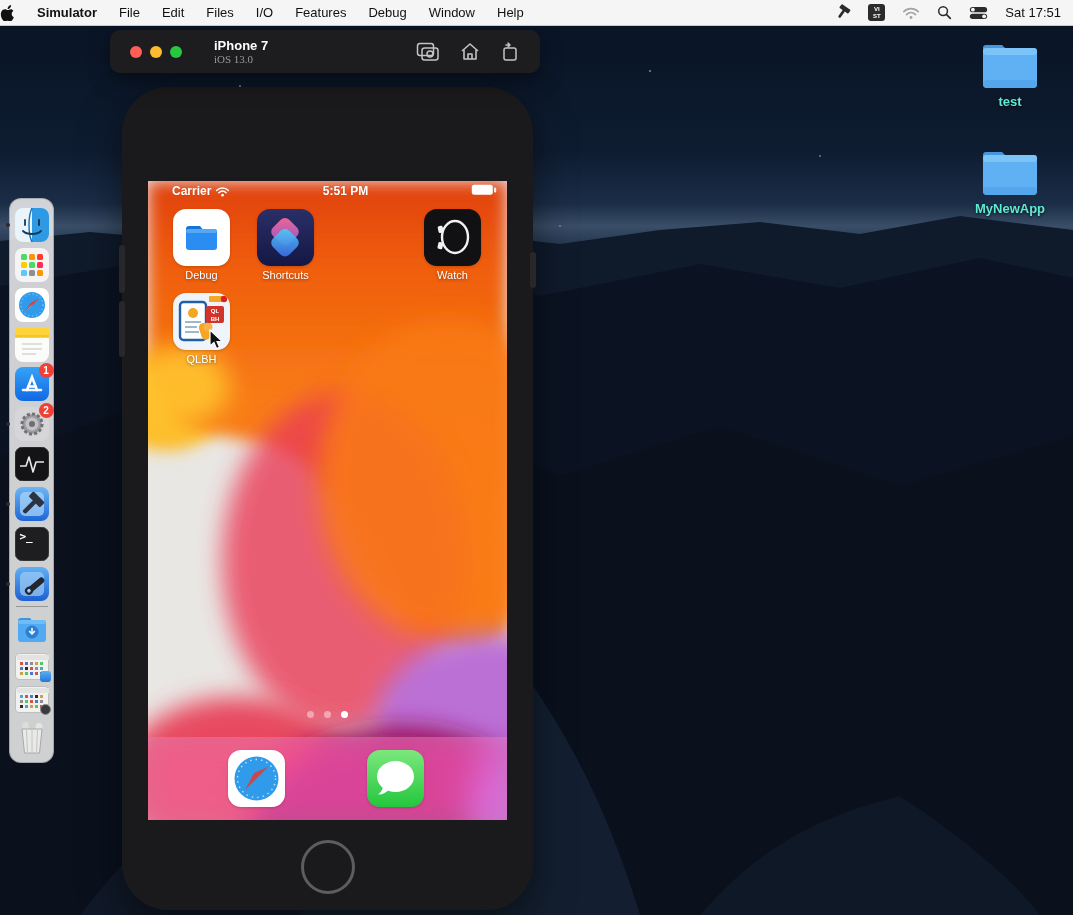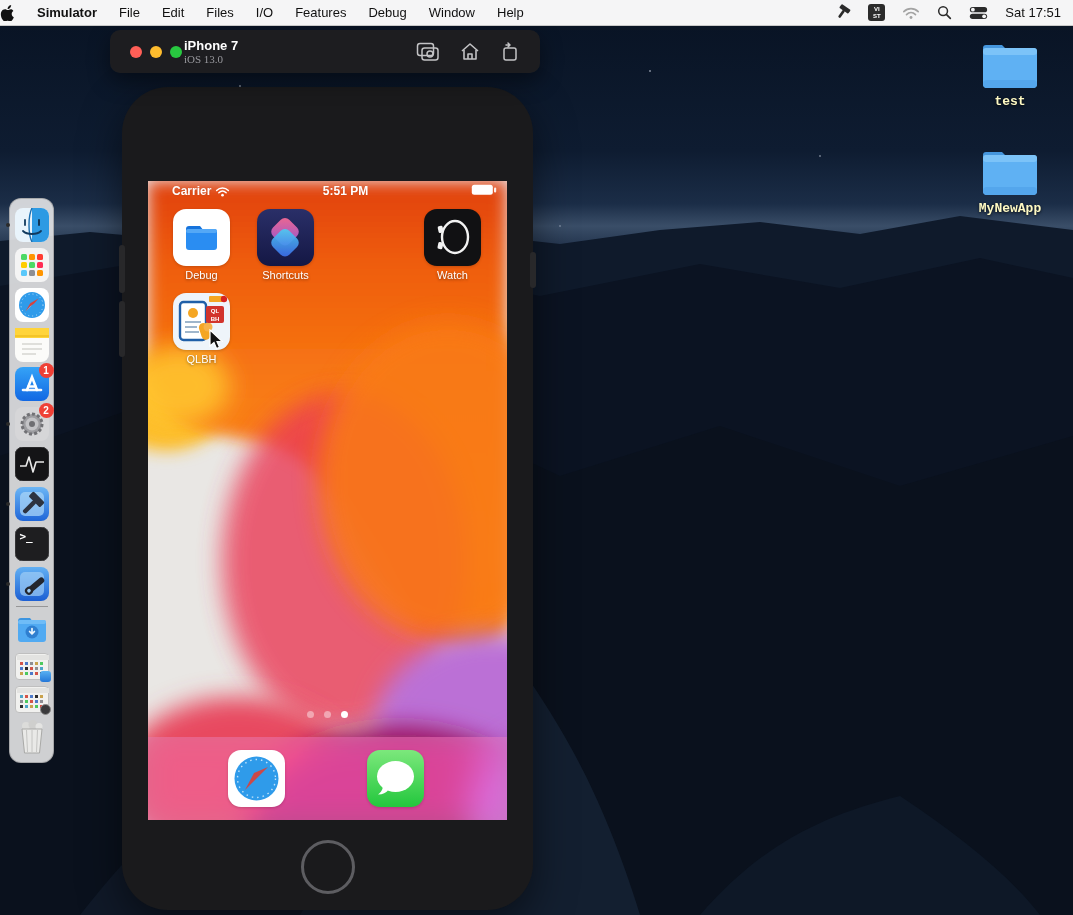--- a/index.html
+++ b/index.html
@@ -15,21 +15,21 @@
   .menubar .right { margin-left:auto; display:flex; align-items:center; gap:17px; padding-right:12px; }
   .clock { font-size:13px; }
   .inputsrc { width:17px; height:17px; background:#2b2b2b; border-radius:3px; color:#fff;
     font-size:6px; font-weight:bold; display:flex; flex-direction:column; align-items:center; justify-content:center; line-height:7px; }
 
   
   .desktop { position:absolute; left:0; top:26px; width:1073px; height:889px; }
   .desktop svg.wall { position:absolute; left:0; top:0; }
 
   .folder { position:absolute; width:86px; text-align:center; cursor:default; }
-  .folder .flabel { margin-top:2px; color:#fef9c3; font-size:13px; font-weight:bold; text-shadow:0 1px 3px rgba(0,0,0,.8);font-family:Liberation Mono, monospace; }
+  .folder .flabel { margin-top:2px; color:#5eead4; font-size:13px; font-weight:bold; text-shadow:0 1px 3px rgba(0,0,0,.8); }
 
   
   .dock { position:absolute; left:9px; top:198px; width:45px; height:565px;
     background:rgba(234,234,236,.88); border:1px solid rgba(120,120,120,.45); border-radius:12px;
     display:flex; flex-direction:column; align-items:center; justify-content:space-between; padding:9px 0; z-index:40; }
   .ditem { position:relative; width:34px; height:34px; }
   .ditem.running::before { content:""; position:absolute; left:-9px; top:50%; margin-top:-2px; width:4px; height:4px; border-radius:50%; background:#2b2b2b; }
   .dbadge { position:absolute; top:-4px; right:-5px; min-width:15px; height:15px; padding:0 3px; background:#ef4036; border-radius:8px;
     color:#fff; font-size:10px; font-weight:bold; display:flex; align-items:center; justify-content:center; z-index:2; }
   .ddivider { width:32px; height:1px; background:rgba(80,80,80,.45); }
@@ -37,21 +37,21 @@
   .thumbwin svg { position:absolute; left:1px; top:1px; }
   .thumbbadge-sq { position:absolute; right:-3px; bottom:-3px; width:11px; height:11px; border-radius:3px; background:linear-gradient(#59b0f2,#2477d8); }
   .thumbbadge-ci { position:absolute; right:-3px; bottom:-3px; width:11px; height:11px; border-radius:50%; background:#3a3a3c; border:1px solid #8a8a8a; }
 
   
   .simbar { position:absolute; left:110px; top:30px; width:430px; height:43px; background:rgba(30,30,32,.97);
     border-radius:10px; display:flex; align-items:center; z-index:30; box-shadow:0 8px 22px rgba(0,0,0,.45); }
   .tlights { display:flex; gap:8px; padding-left:20px; }
   .tl { width:12px; height:12px; border-radius:50%; }
   .tl.red{background:#ff5f57;} .tl.yel{background:#febc2e;} .tl.grn{background:#28c840;}
-  .simtitle { margin-left:2px; }
+  .simtitle { margin-left:32px; }
   .simtitle .t1 { color:#fff; font-size:13px; font-weight:bold; line-height:15px; }
   .simtitle .t2 { color:#98989d; font-size:11px; line-height:13px;font-family:Liberation Serif, serif; }
   .simtools { margin-left:auto; display:flex; gap:19px; padding-right:20px; }
   .simtools svg { display:block; }
 
   
   .phone { position:absolute; left:122px; top:87px; width:411px; height:823px; background:#1a1a1c; border-radius:46px; z-index:20;
     box-shadow:0 14px 40px rgba(0,0,0,.5); }
   .sidebtn { position:absolute; width:6px; background:#28282a; border-radius:3px; }
   .vol1 { left:-3px; top:158px; height:48px; }

